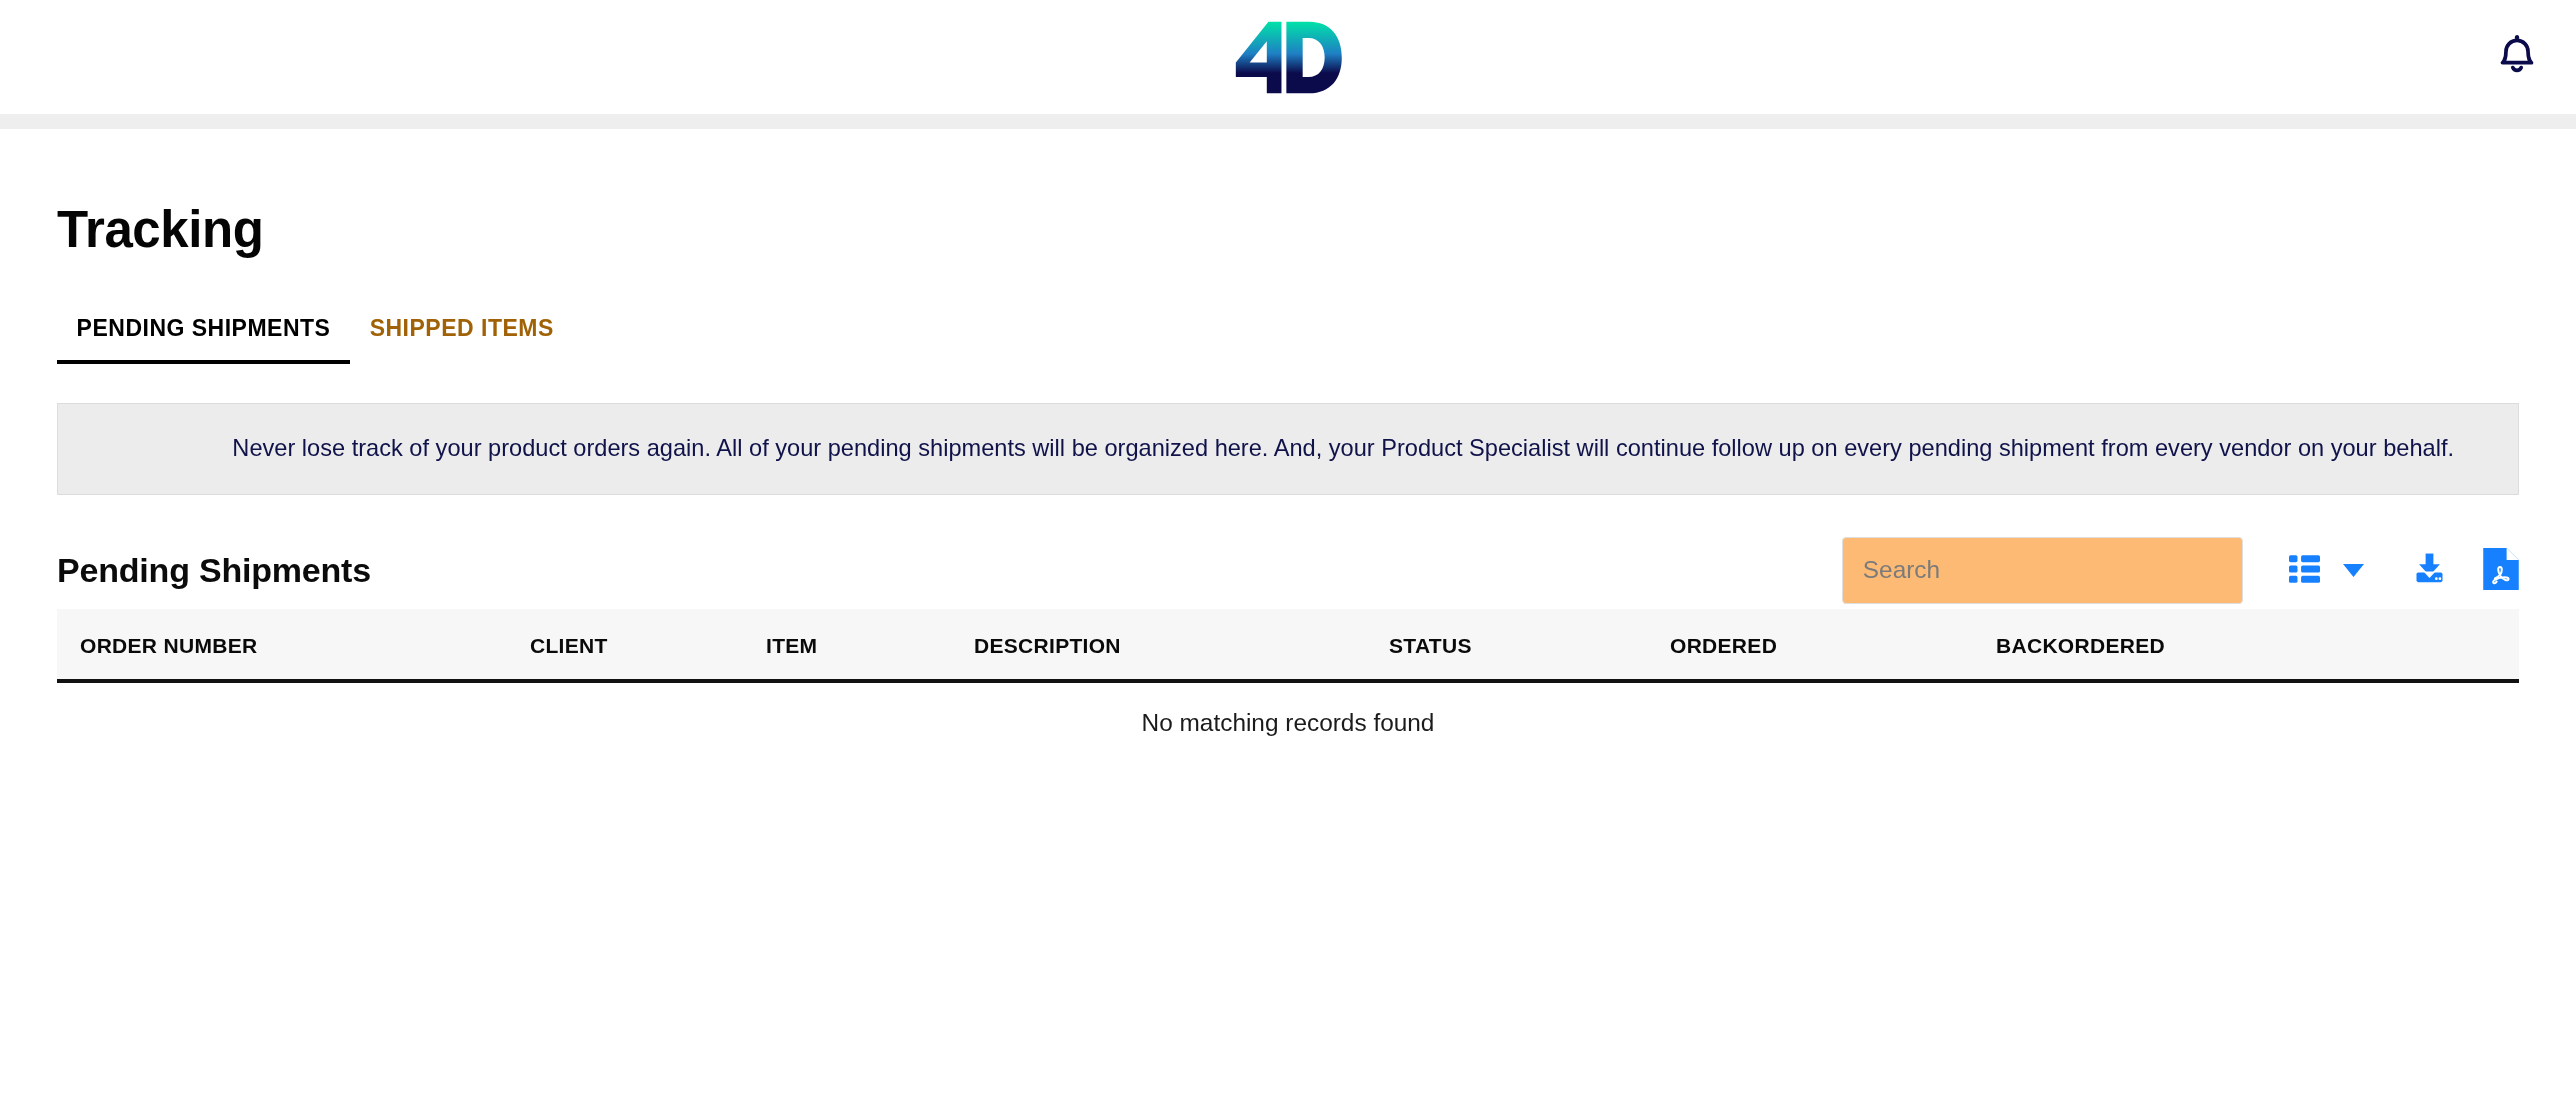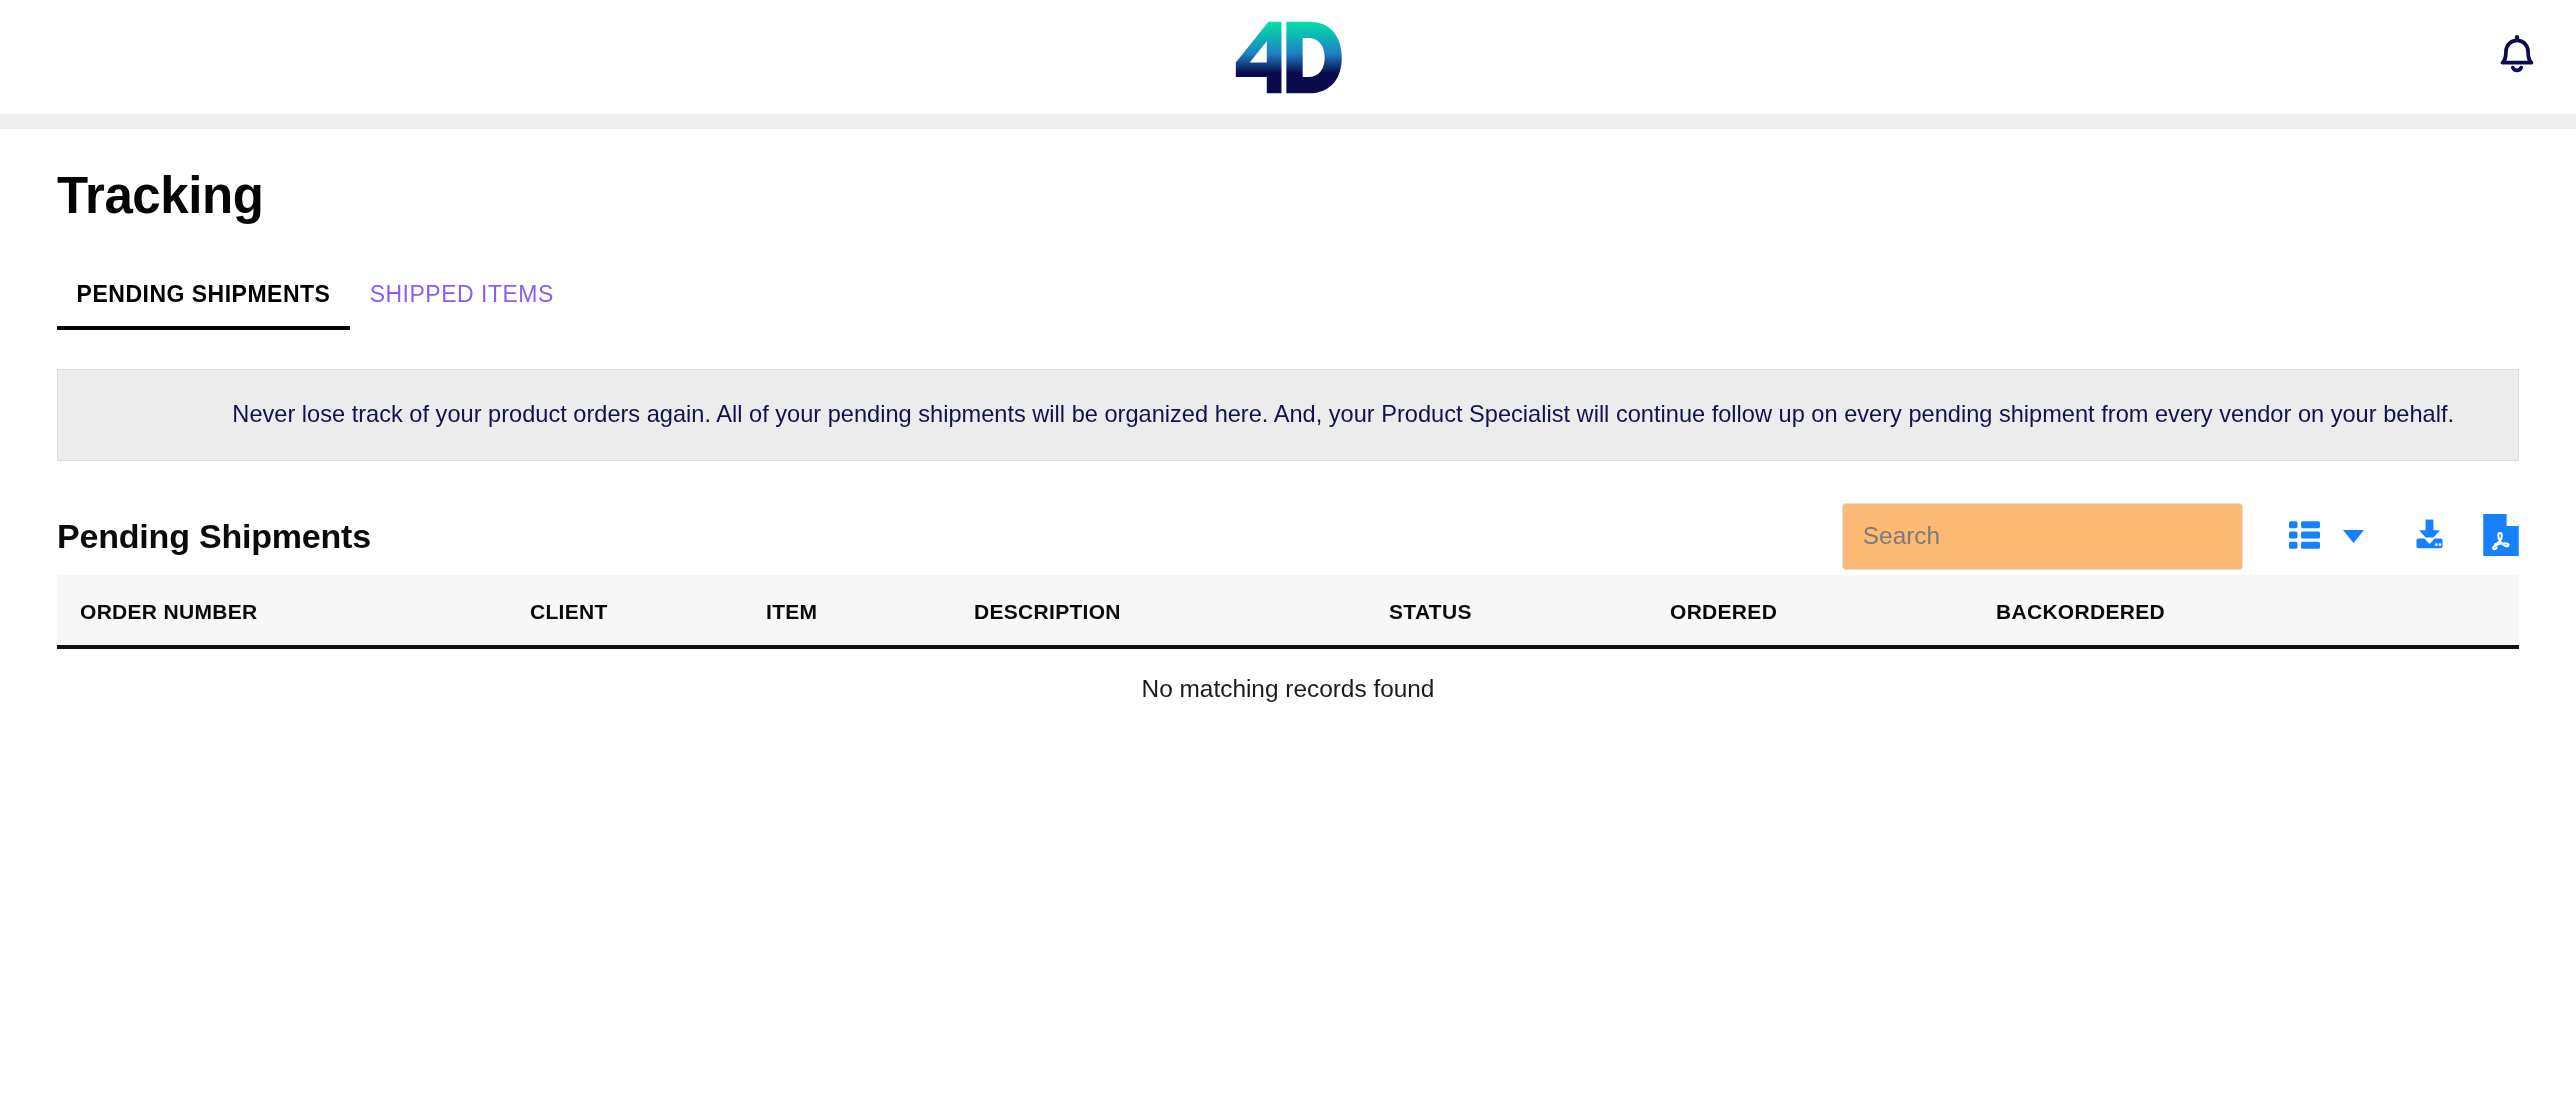--- a/index.html
+++ b/index.html
@@ -53,21 +53,21 @@
   
   .page {
     padding: 0 57px;
   }
 
   .page-title {
     font-size: 51px;
     font-weight: bold;
     color: #050505;
     letter-spacing: -0.4px;
-    margin-top: 41px;
+    margin-top: 75px;
     line-height: 1;
   }
 
   
   .tabs {
     display: flex;
     align-items: flex-end;
     margin-top: 42px;
     height: 67px;
   }
@@ -80,22 +80,22 @@
     font-family: "Liberation Sans", sans-serif;
     cursor: pointer;
     white-space: nowrap;
   }
   .tab.active {
     font-weight: bold;
     color: #000000;
     border-bottom: 4.9px solid #000000;
   }
   .tab.inactive {
-    font-weight: normal;
-    color: #8b5cf6;
+    font-weight: bold;
+    color: #a16207;
     border-bottom: 4.9px solid transparent;
   }
 
   
   .info-panel {
     margin-top: 39px;
     background: #ececec;
     border: 0.8px solid #dcdcdc;
     padding: 28px 42px 29px 42px;
     width: 2462px;

